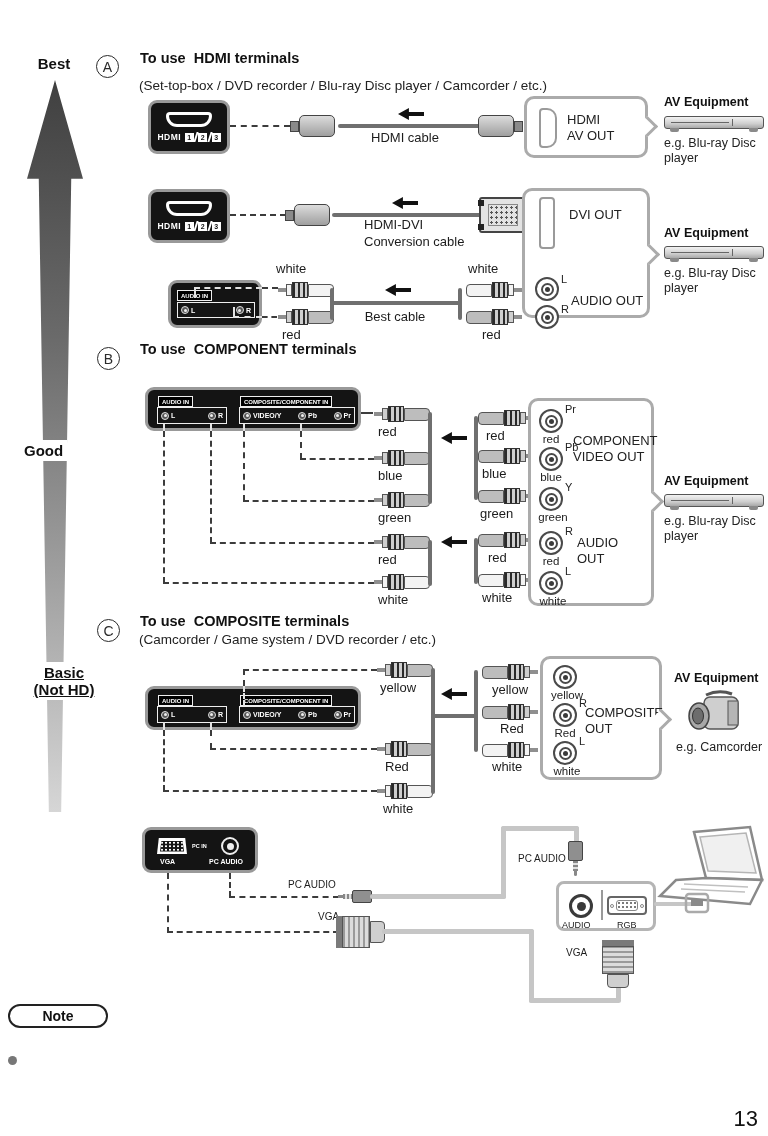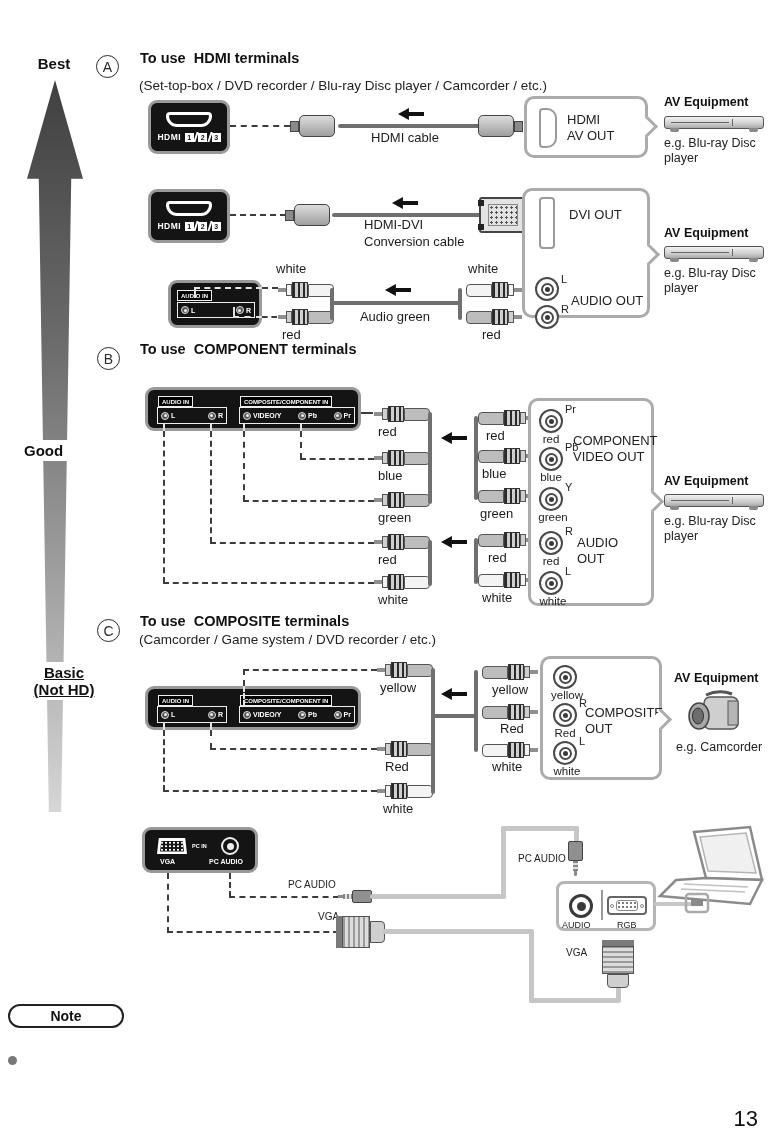--- a/index.html
+++ b/index.html
@@ -134,21 +134,21 @@
     display:flex;align-items:center;justify-content:center;}
   .ljack b{width:9px;height:9px;background:#3a3a3a;border-radius:50%;}
   .rgbp{position:absolute;width:40px;height:19px;border:2px solid #666;border-radius:4px;
     display:flex;align-items:center;justify-content:center;gap:2px;background:#fff;}
   .rgbp .scr{width:4px;height:4px;border:1px solid #888;border-radius:50%;}
   .rgbp .dots{width:22px;height:11px;border:1px solid #888;border-radius:3px;
     background-image:radial-gradient(#777 .7px,transparent 1px);background-size:4px 4px;}
   .oboxlab{position:absolute;font-size:9px;color:#222;white-space:nowrap;}
   .divid{position:absolute;width:1.5px;background:#999;}
   
-  .notepill{position:absolute;left:8px;top:1004px;width:116px;height:24px;border:2px solid #222;border-radius:12px;
+  .notepill{position:absolute;left:8px;top:1004px;width:100px;height:24px;border:2px solid #222;border-radius:12px;
     display:flex;align-items:center;justify-content:center;font-weight:bold;font-size:14px;color:#111;}
   .bullet{position:absolute;left:8px;top:1056px;width:9px;height:9px;border-radius:50%;background:#777;}
   .notetext{position:absolute;left:24px;top:1048px;width:724px;font-size:14px;line-height:18px;color:#222;}
   .pageno{position:absolute;right:10px;top:1106px;font-size:22px;color:#111;}
   svg{position:absolute;overflow:visible;}
 </style>
 </head>
 <body>
 
 <div id="page">
@@ -299,21 +299,21 @@
   <div class="plug pl" style="left:278px;top:308px;">
       <i class="pin"></i>
       <i class="col"></i>
       <i class="str"></i>
       <i class="bk"></i>
     </div>
   <div class="lb" style="left:282px;top:327px;">red</div>
   <div class="cb" style="left:330px;top:288px;width:4px;height:32px;"></div>
   <div class="cb" style="left:330px;top:301px;width:132px;height:4px;"></div>
   <div class="arrow" style="left:385px;top:284px;"></div>
-  <div class="lb lbc" style="left:352px;top:309px;width:86px;">Audio green</div>
+  <div class="lb lbc" style="left:352px;top:309px;width:86px;">Best cable</div>
   <div class="cb" style="left:458px;top:288px;width:4px;height:32px;"></div>
   <div class="lb" style="left:468px;top:261px;">white</div>
   <div class="plug pr c-white" style="left:466px;top:281px;">
       <i class="pin"></i>
       <i class="col"></i>
       <i class="str"></i>
       <i class="bk"></i>
     </div>
   <div class="plug pr" style="left:466px;top:308px;">
       <i class="pin"></i>

